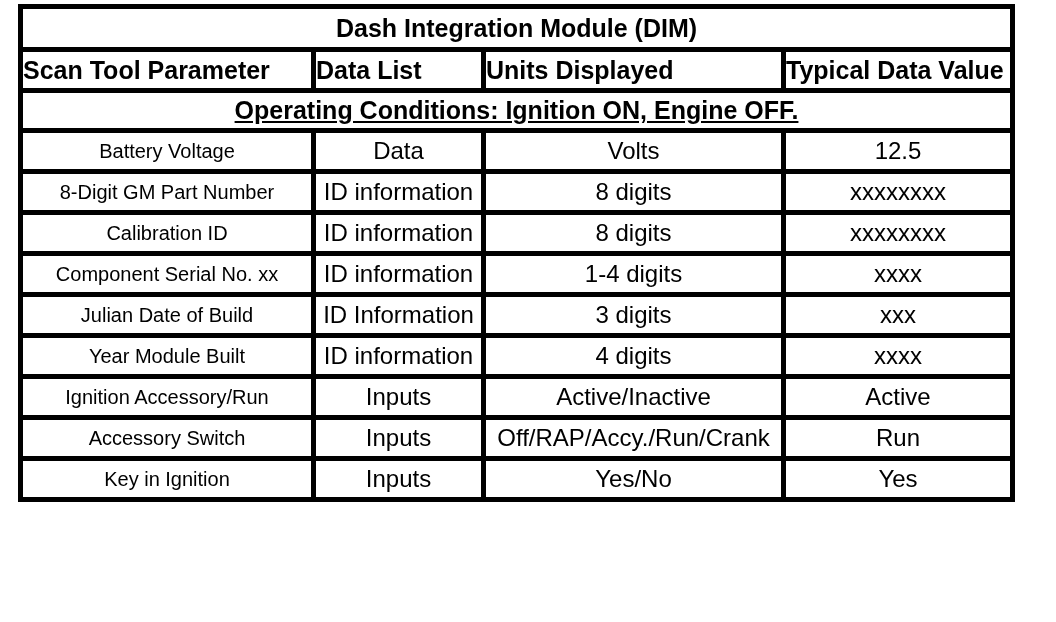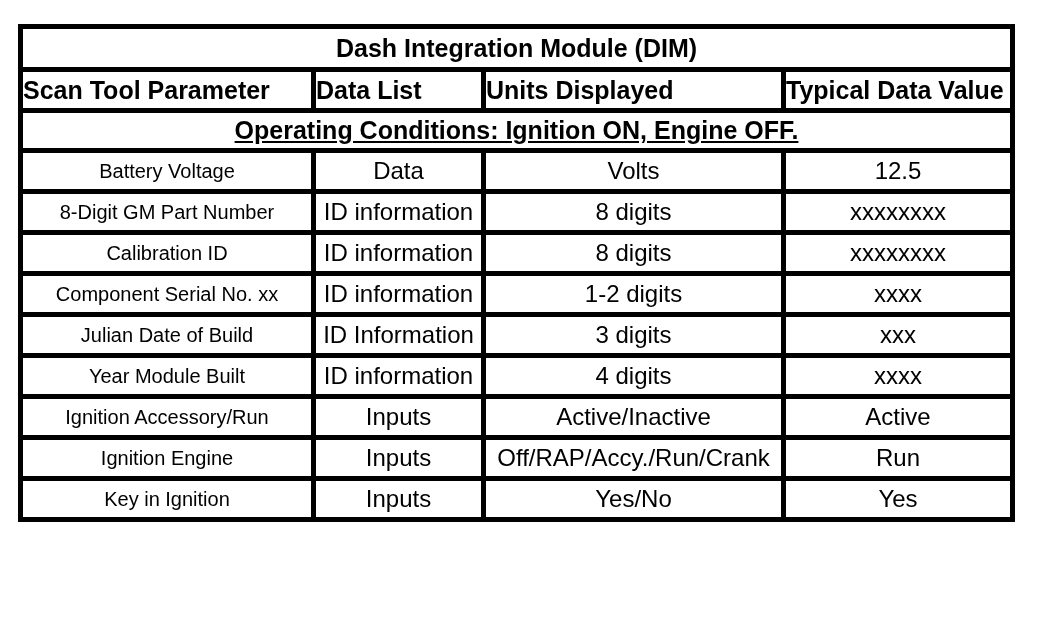--- a/index.html
+++ b/index.html
@@ -7,21 +7,21 @@
     padding: 0;
     background: #ffffff;
     width: 1056px;
     height: 622px;
     font-family: "Liberation Sans", sans-serif;
     color: #000000;
   }
   table.dim-table {
     position: absolute;
     left: 18px;
-    top: 24px;
+    top: 4px;
     width: 992px;
     border-collapse: collapse;
     table-layout: fixed;
     background: #ffffff;
   }
   table.dim-table col.c1 { width: 293px; }
   table.dim-table col.c2 { width: 170px; }
   table.dim-table col.c3 { width: 300px; }
   table.dim-table col.c4 { width: 229px; }
   table.dim-table th,
@@ -105,21 +105,21 @@
   <tr class="data-row">
     <td class="cell-param">Calibration ID</td>
     <td class="cell-center">ID information</td>
     <td class="cell-center">8 digits</td>
     <td class="cell-center">xxxxxxxx</td>
   </tr>
 
   <tr class="data-row">
     <td class="cell-param">Component Serial No. xx</td>
     <td class="cell-center">ID information</td>
-    <td class="cell-center">1-2 digits</td>
+    <td class="cell-center">1-4 digits</td>
     <td class="cell-center">xxxx</td>
   </tr>
 
   <tr class="data-row">
     <td class="cell-param">Julian Date of Build</td>
     <td class="cell-center">ID Information</td>
     <td class="cell-center">3 digits</td>
     <td class="cell-center">xxx</td>
   </tr>
 
@@ -133,21 +133,21 @@
 
 
   <tr class="data-row">
     <td class="cell-param">Ignition Accessory/Run</td>
     <td class="cell-center">Inputs</td>
     <td class="cell-center">Active/Inactive</td>
     <td class="cell-center">Active</td>
   </tr>
 
   <tr class="data-row">
-    <td class="cell-param">Ignition Engine</td>
+    <td class="cell-param">Accessory Switch</td>
     <td class="cell-center">Inputs</td>
     <td class="cell-center">Off/RAP/Accy./Run/Crank</td>
     <td class="cell-center">Run</td>
   </tr>
 
   <tr class="data-row">
     <td class="cell-param">Key in Ignition</td>
     <td class="cell-center">Inputs</td>
     <td class="cell-center">Yes/No</td>
     <td class="cell-center">Yes</td>

